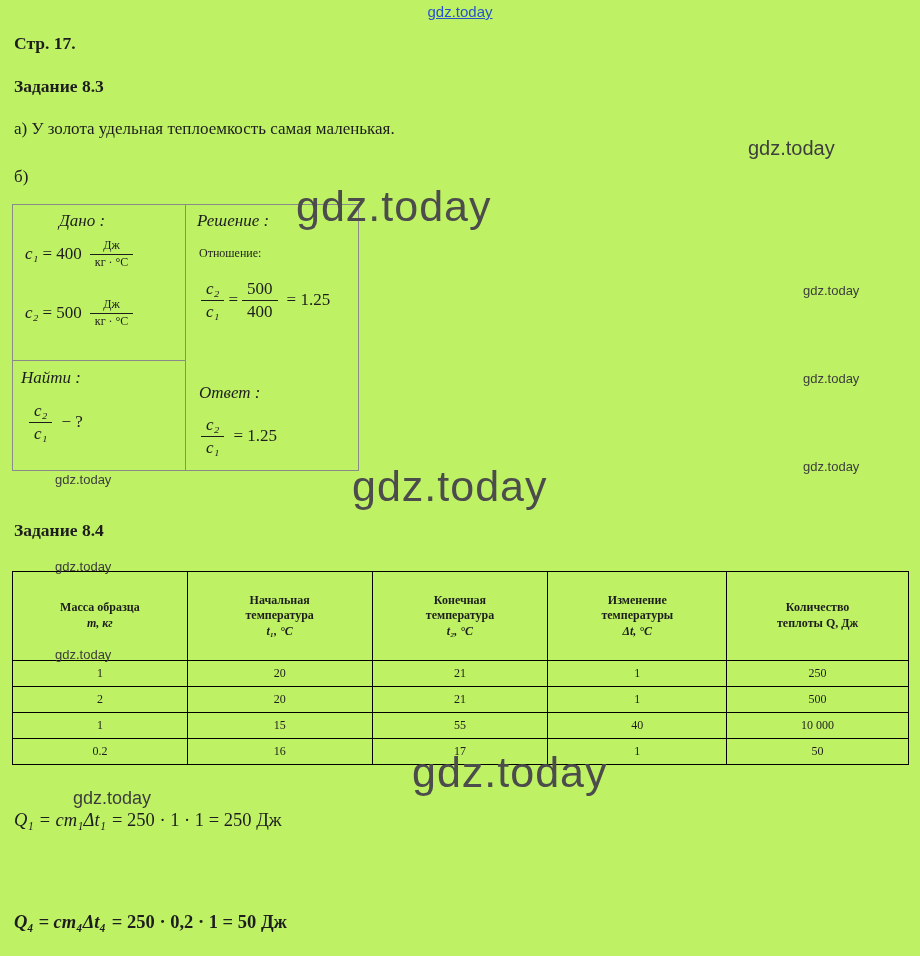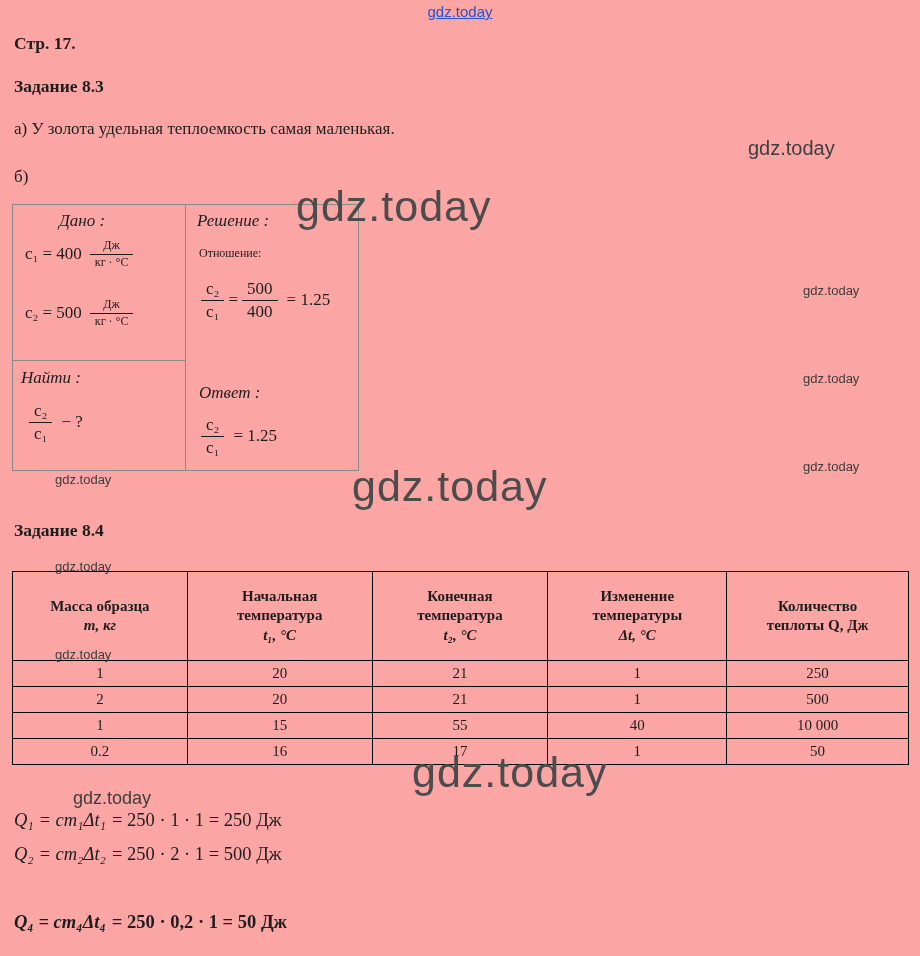--- a/index.html
+++ b/index.html
@@ -1,18 +1,18 @@
 <!DOCTYPE html>
 <html><head>
 <meta charset="utf-8">
 <style>
   html,body { margin:0; padding:0; background:#ffffff; }
   #page {
     position:relative; width:920px; height:956px; overflow:hidden;
-    background:#fca5a5; color:#1d1d1d;
+    background:#bef264; color:#1d1d1d;
     font-family:"Liberation Serif","DejaVu Serif",serif; font-size:17px;
   }
   .abs { position:absolute; white-space:nowrap; }
 
   
   .toplink-wrap { position:absolute; top:2px; left:0; width:100%; text-align:center; }
   .toplink {
     font-family:"Liberation Sans","DejaVu Sans",sans-serif;
     font-size:15px; color:#2953cc; text-decoration:underline; cursor:pointer;
   }
@@ -29,33 +29,33 @@
   
   .solution-box {
     position:absolute; left:12px; top:204px; width:345px; height:265px;
     border:1px solid #8a8a8a; z-index:1;
   }
   .solution-box .vline { position:absolute; left:172px; top:0; bottom:0; width:1px; background:#8a8a8a; }
   .solution-box .hline { position:absolute; left:0; top:155px; width:172px; height:1px; background:#8a8a8a; }
   .box-label { position:absolute; font-style:italic; font-size:17px; white-space:nowrap; }
   .box-label-up { position:absolute; font-style:normal; font-size:12px; white-space:nowrap; }
   .eqline { position:absolute; display:flex; align-items:center; font-size:17px; white-space:nowrap; }
-  .mi { }
+  .mi { font-style:italic; }
   .meq { margin:0 4px; }
   .frac { display:inline-block; vertical-align:middle; text-align:center; margin:0 4px; line-height:1.15; }
   .frac .fnum { display:block; padding:0 5px 1px; border-bottom:1px solid #1d1d1d; }
   .frac .fden { display:block; padding:1px 5px 0; }
   .frac-unit { font-size:12px; }
   .tail { margin-left:5px; }
 
   
   .data-table {
     position:absolute; left:12px; top:571px; width:897px;
     border-collapse:collapse; z-index:1;
-    font-family:"Liberation Serif","DejaVu Serif",serif; font-size:15px; color:#1d1d1d;
+    font-family:"Liberation Serif","DejaVu Serif",serif; font-size:12px; color:#1d1d1d;
   }
   .data-table th, .data-table td { border:1px solid #000; text-align:center; }
   .data-table th { height:84px; font-weight:bold; vertical-align:middle; line-height:1.3; padding:2px 4px; }
   .data-table td { height:25px; padding:0 4px; }
   .h-var { font-style:italic; font-weight:bold; }
 
   
   .formula { position:absolute; font-size:18.5px; white-space:nowrap; z-index:1; }
   .f-lhs { font-style:italic; }
   .f-rhs { margin-left:6px; font-style:normal; }
@@ -199,23 +199,20 @@
         <td>16</td>
         <td>17</td>
         <td>1</td>
         <td>50</td>
       </tr>
     </tbody>
   </table>
 
   <div class="formula" style="left:14px; top:810px;">
     <span class="f-lhs">Q₁ = cm₁Δt₁</span><span class="f-rhs">= 250 · 1 · 1 = 250 Дж</span>
-  </div>
-  <div class="formula" style="left:14px; top:844px;">
-    <span class="f-lhs">Q₂ = cm₂Δt₂</span><span class="f-rhs">= 250 · 2 · 1 = 500 Дж</span>
   </div>
   <div class="formula" style="left:14px; top:912px;font-weight:bold;">
     <span class="f-lhs">Q₄ = cm₄Δt₄</span><span class="f-rhs">= 250 · 0,2 · 1 = 50 Дж</span>
   </div>
 
   <div class="abs wm wm-top" style="left:748px; top:137px;">gdz.today</div>
   <div class="abs wm wm-big" style="left:296px; top:182px;">gdz.today</div>
   <div class="abs wm wm-small" style="left:803px; top:283px;">gdz.today</div>
   <div class="abs wm wm-small" style="left:803px; top:371px;">gdz.today</div>
   <div class="abs wm wm-small" style="left:803px; top:459px;">gdz.today</div>

